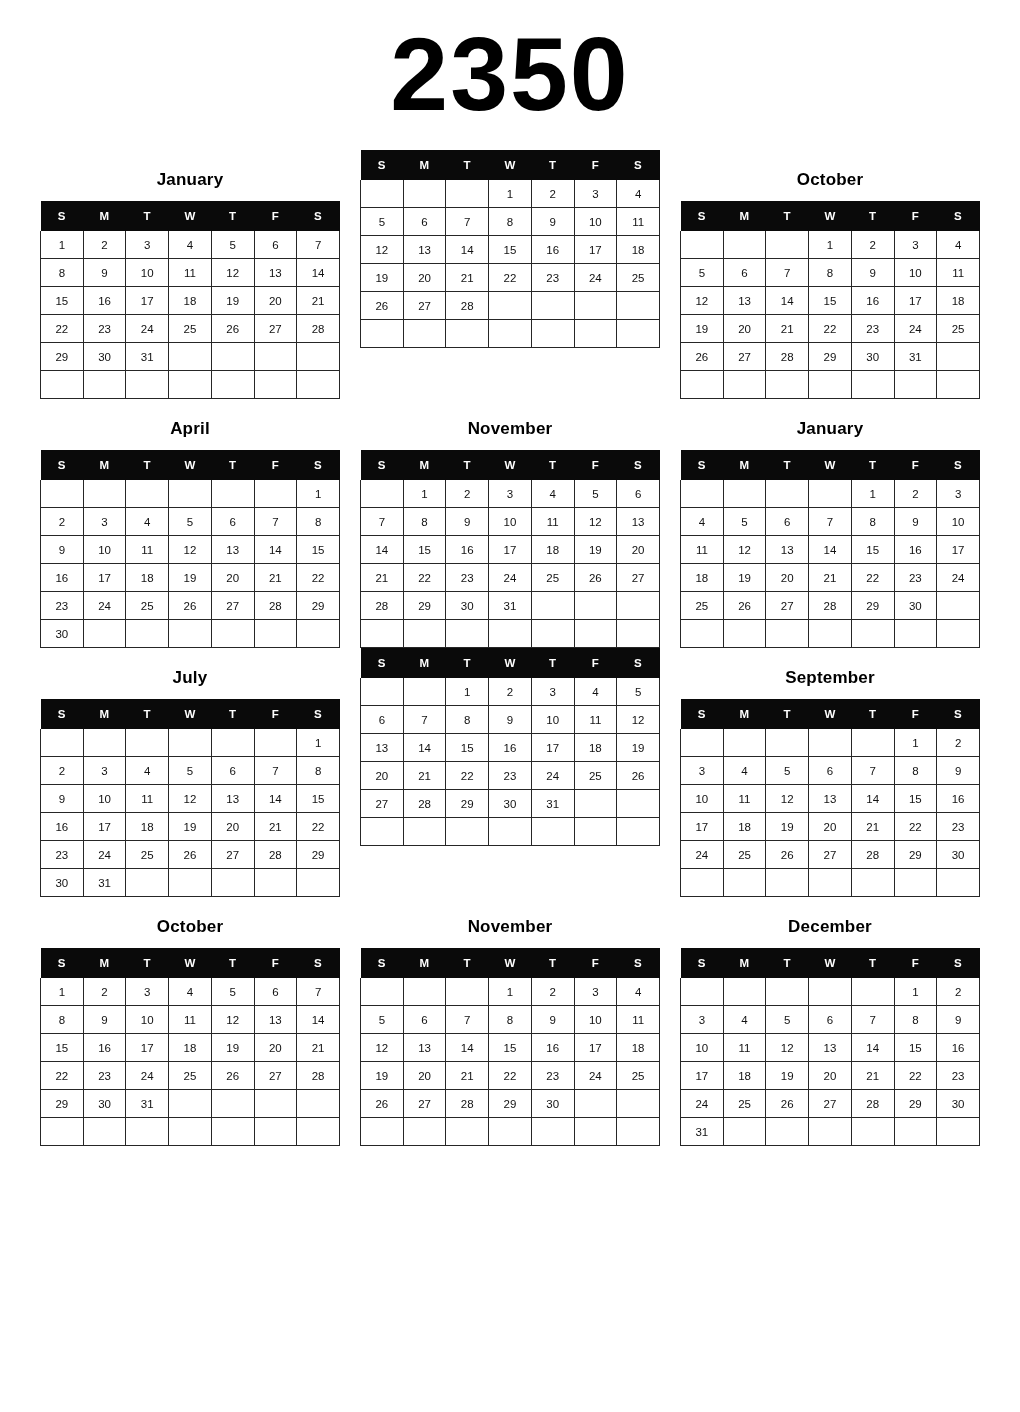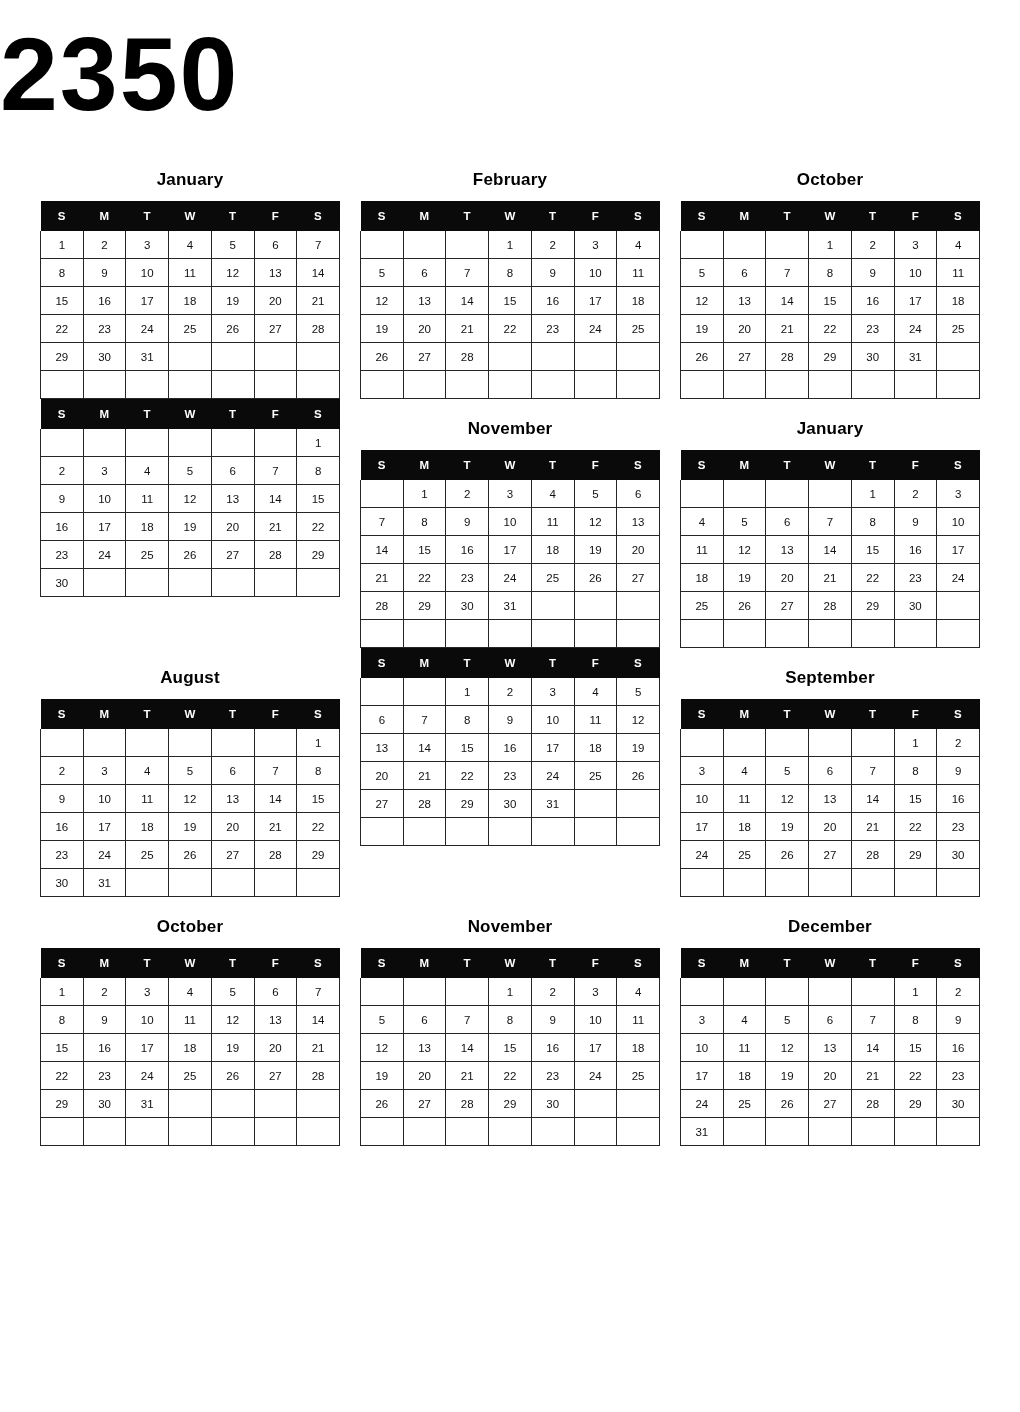--- a/index.html
+++ b/index.html
@@ -14,21 +14,21 @@
     color: #000000;
     overflow: hidden;
   }
   .page {
     position: relative;
     width: 1020px;
     height: 1412px;
     box-sizing: border-box;
   }
   .year-title {
-    text-align: left;
+    text-align: center;
     font-size: 104px;
     font-weight: bold;
     letter-spacing: 2px;
     line-height: 1;
     margin: 0;
     padding-top: 22px;
     color: #000000;
   }
   .calendar-grid {
     display: grid;
@@ -155,21 +155,20 @@
               <td></td>
               <td></td>
               <td></td>
               <td></td>
               <td></td>
             </tr>
           </tbody>
         </table>
       </div>
       <div class="month">
-        <div class="month-name">February</div>
         <table class="month-table">
           <thead>
             <tr>
               <th>S</th>
               <th>M</th>
               <th>T</th>
               <th>W</th>
               <th>T</th>
               <th>F</th>
               <th>S</th>
@@ -299,20 +298,21 @@
               <td></td>
               <td></td>
               <td></td>
               <td></td>
               <td></td>
             </tr>
           </tbody>
         </table>
       </div>
       <div class="month">
+        <div class="month-name">April</div>
         <table class="month-table">
           <thead>
             <tr>
               <th>S</th>
               <th>M</th>
               <th>T</th>
               <th>W</th>
               <th>T</th>
               <th>F</th>
               <th>S</th>
@@ -514,21 +514,21 @@
               <td></td>
               <td></td>
               <td></td>
               <td></td>
               <td></td>
             </tr>
           </tbody>
         </table>
       </div>
       <div class="month">
-        <div class="month-name">August</div>
+        <div class="month-name">July</div>
         <table class="month-table">
           <thead>
             <tr>
               <th>S</th>
               <th>M</th>
               <th>T</th>
               <th>W</th>
               <th>T</th>
               <th>F</th>
               <th>S</th>

